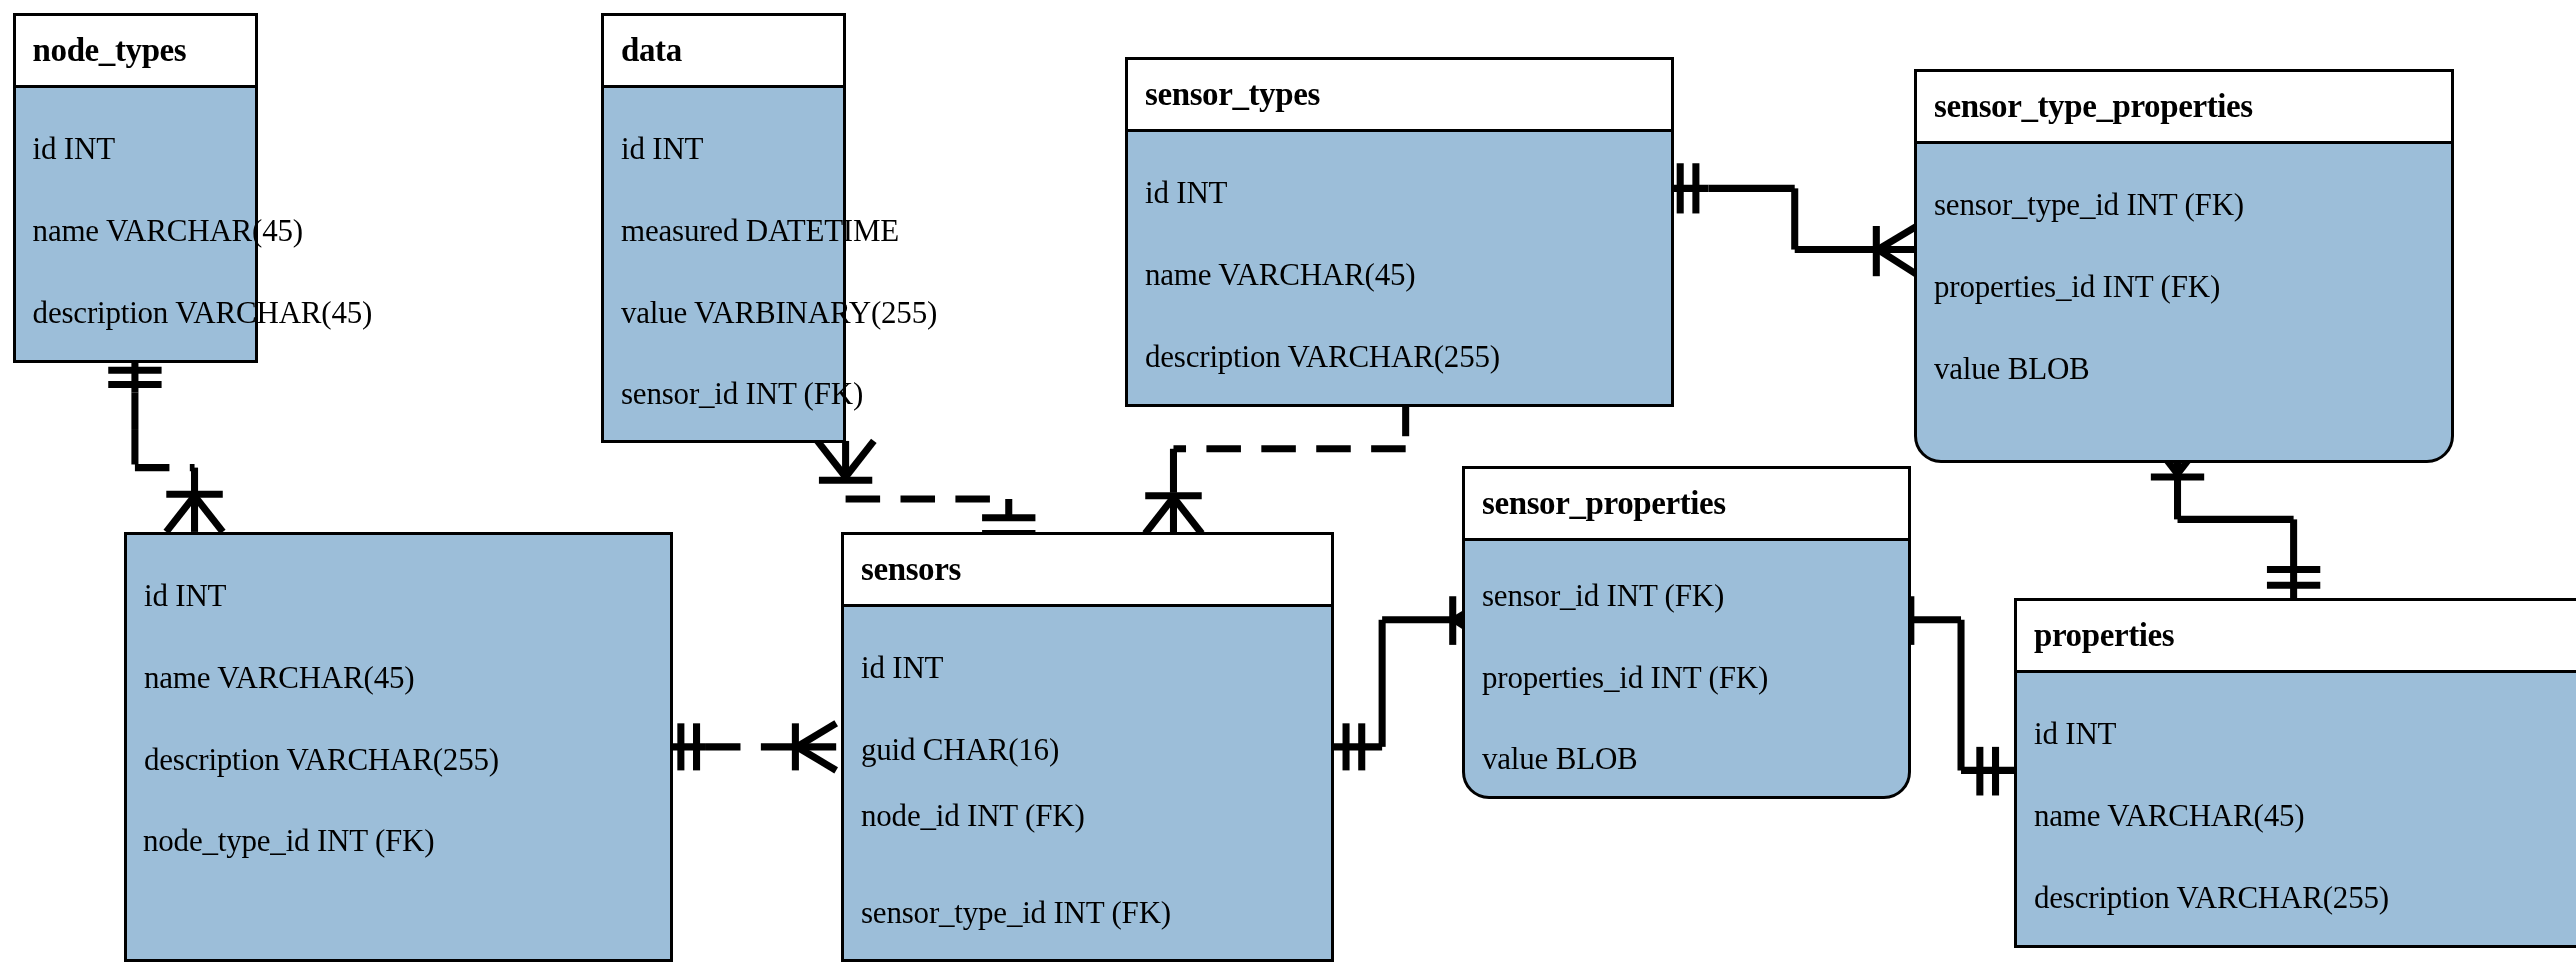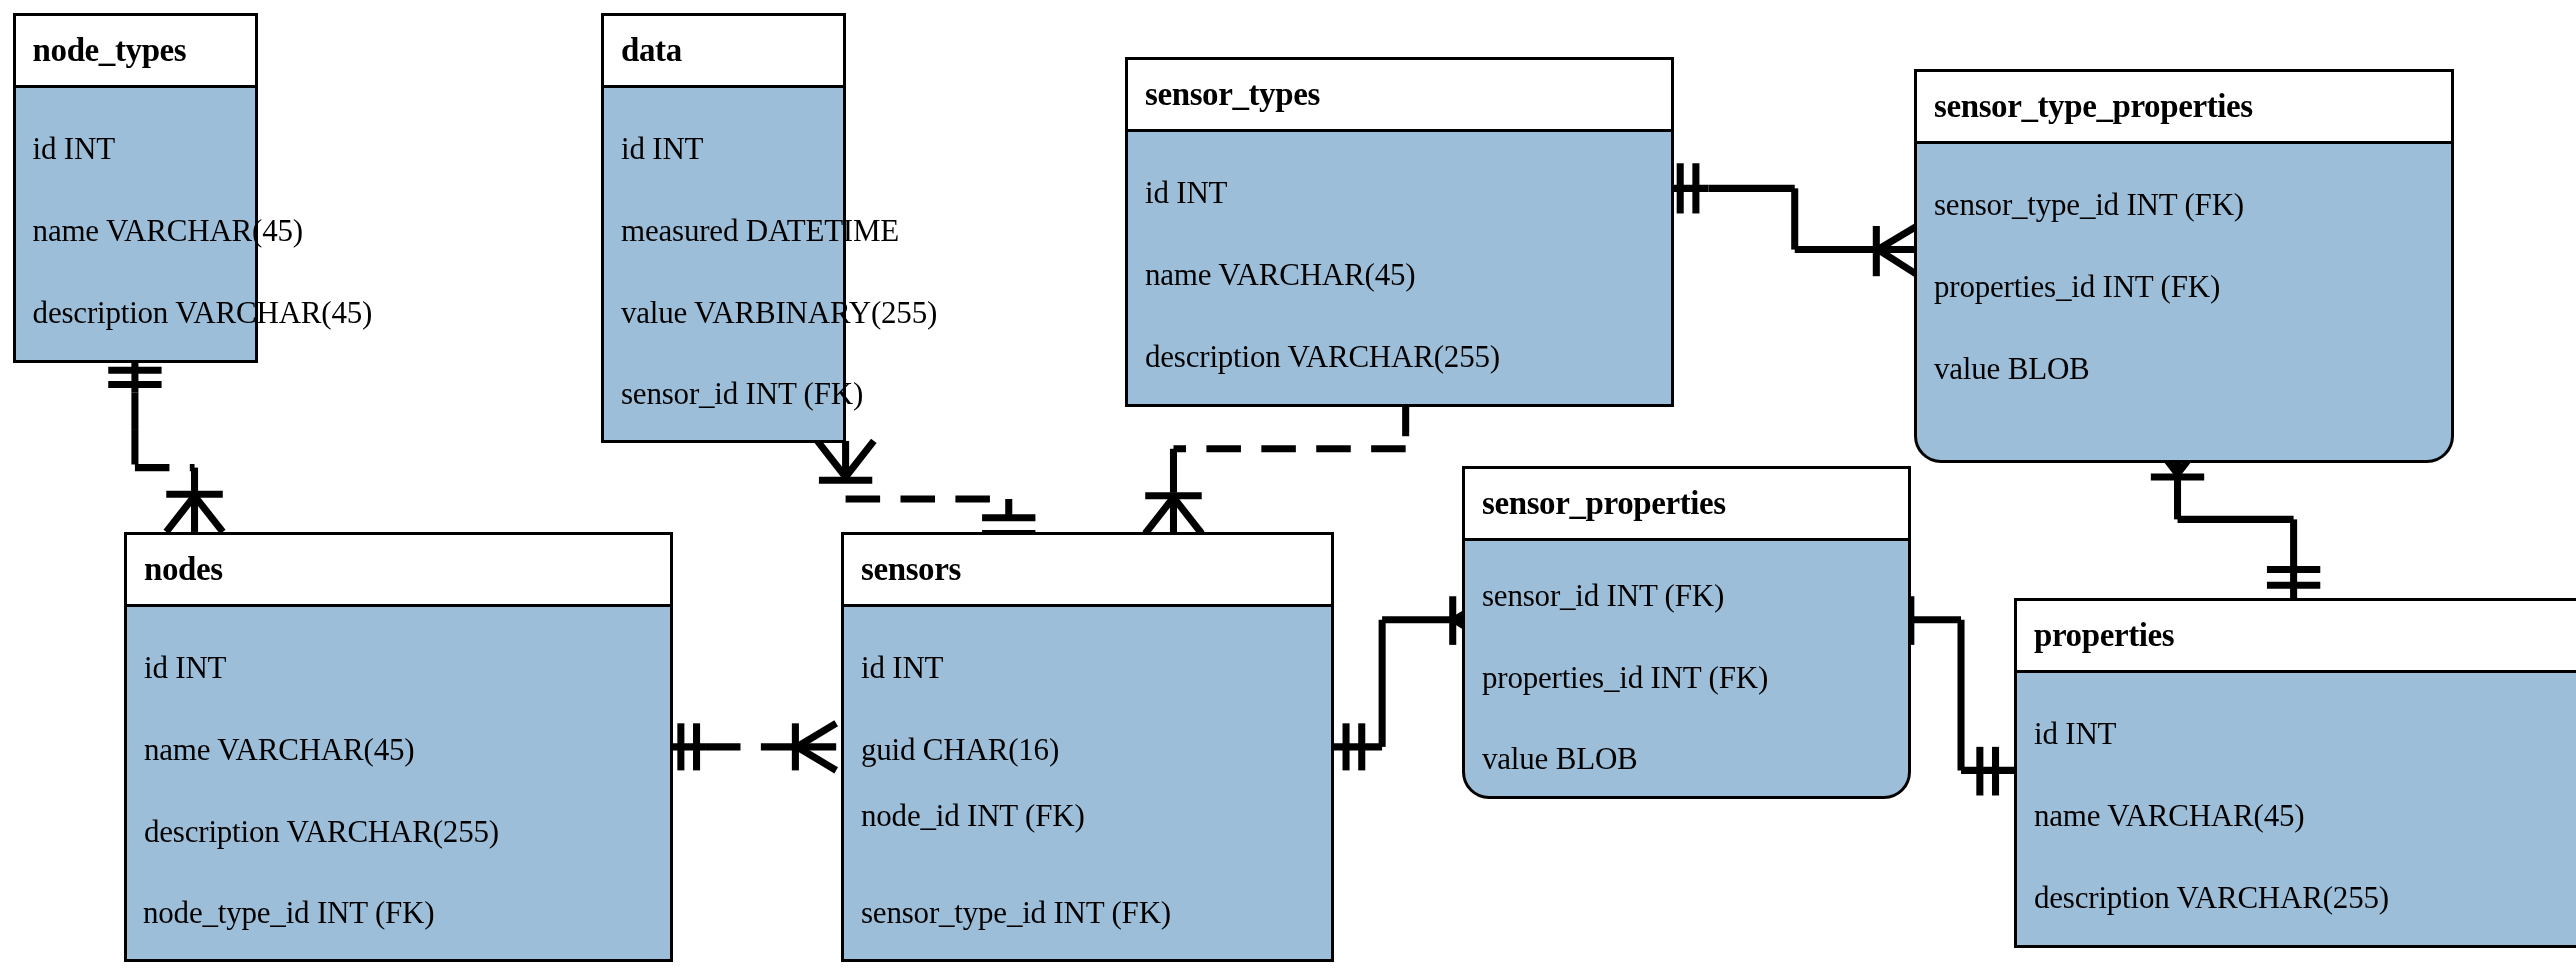--- a/index.html
+++ b/index.html
@@ -233,23 +233,20 @@
       <span class="entity-title">sensor_type_properties</span>
     </div>
     <ul class="attr-list" style="height:314px;">
       <li class="attr" style="top:45px;">sensor_type_id INT (FK)</li>
       <li class="attr" style="top:127px;">properties_id INT (FK)</li>
       <li class="attr" style="top:209px;">value BLOB</li>
     </ul>
   </div>
 
   <div class="entity" style="left:124px; top:532px; width:549px; height:430px;">
-    <div class="entity-header" style="height:72px;">
-      <span class="entity-title">nodes</span>
-    </div>
     <ul class="attr-list" style="height:350px;">
       <li class="attr" style="top:45px;">id INT</li>
       <li class="attr" style="top:127px;">name VARCHAR(45)</li>
       <li class="attr" style="top:209px;">description VARCHAR(255)</li>
       <li class="attr" style="top:290px;padding-left:16px;">node_type_id INT (FK)</li>
     </ul>
   </div>
 
   <div class="entity" style="left:841px; top:532px; width:493px; height:430px;">
     <div class="entity-header" style="height:72px;">

